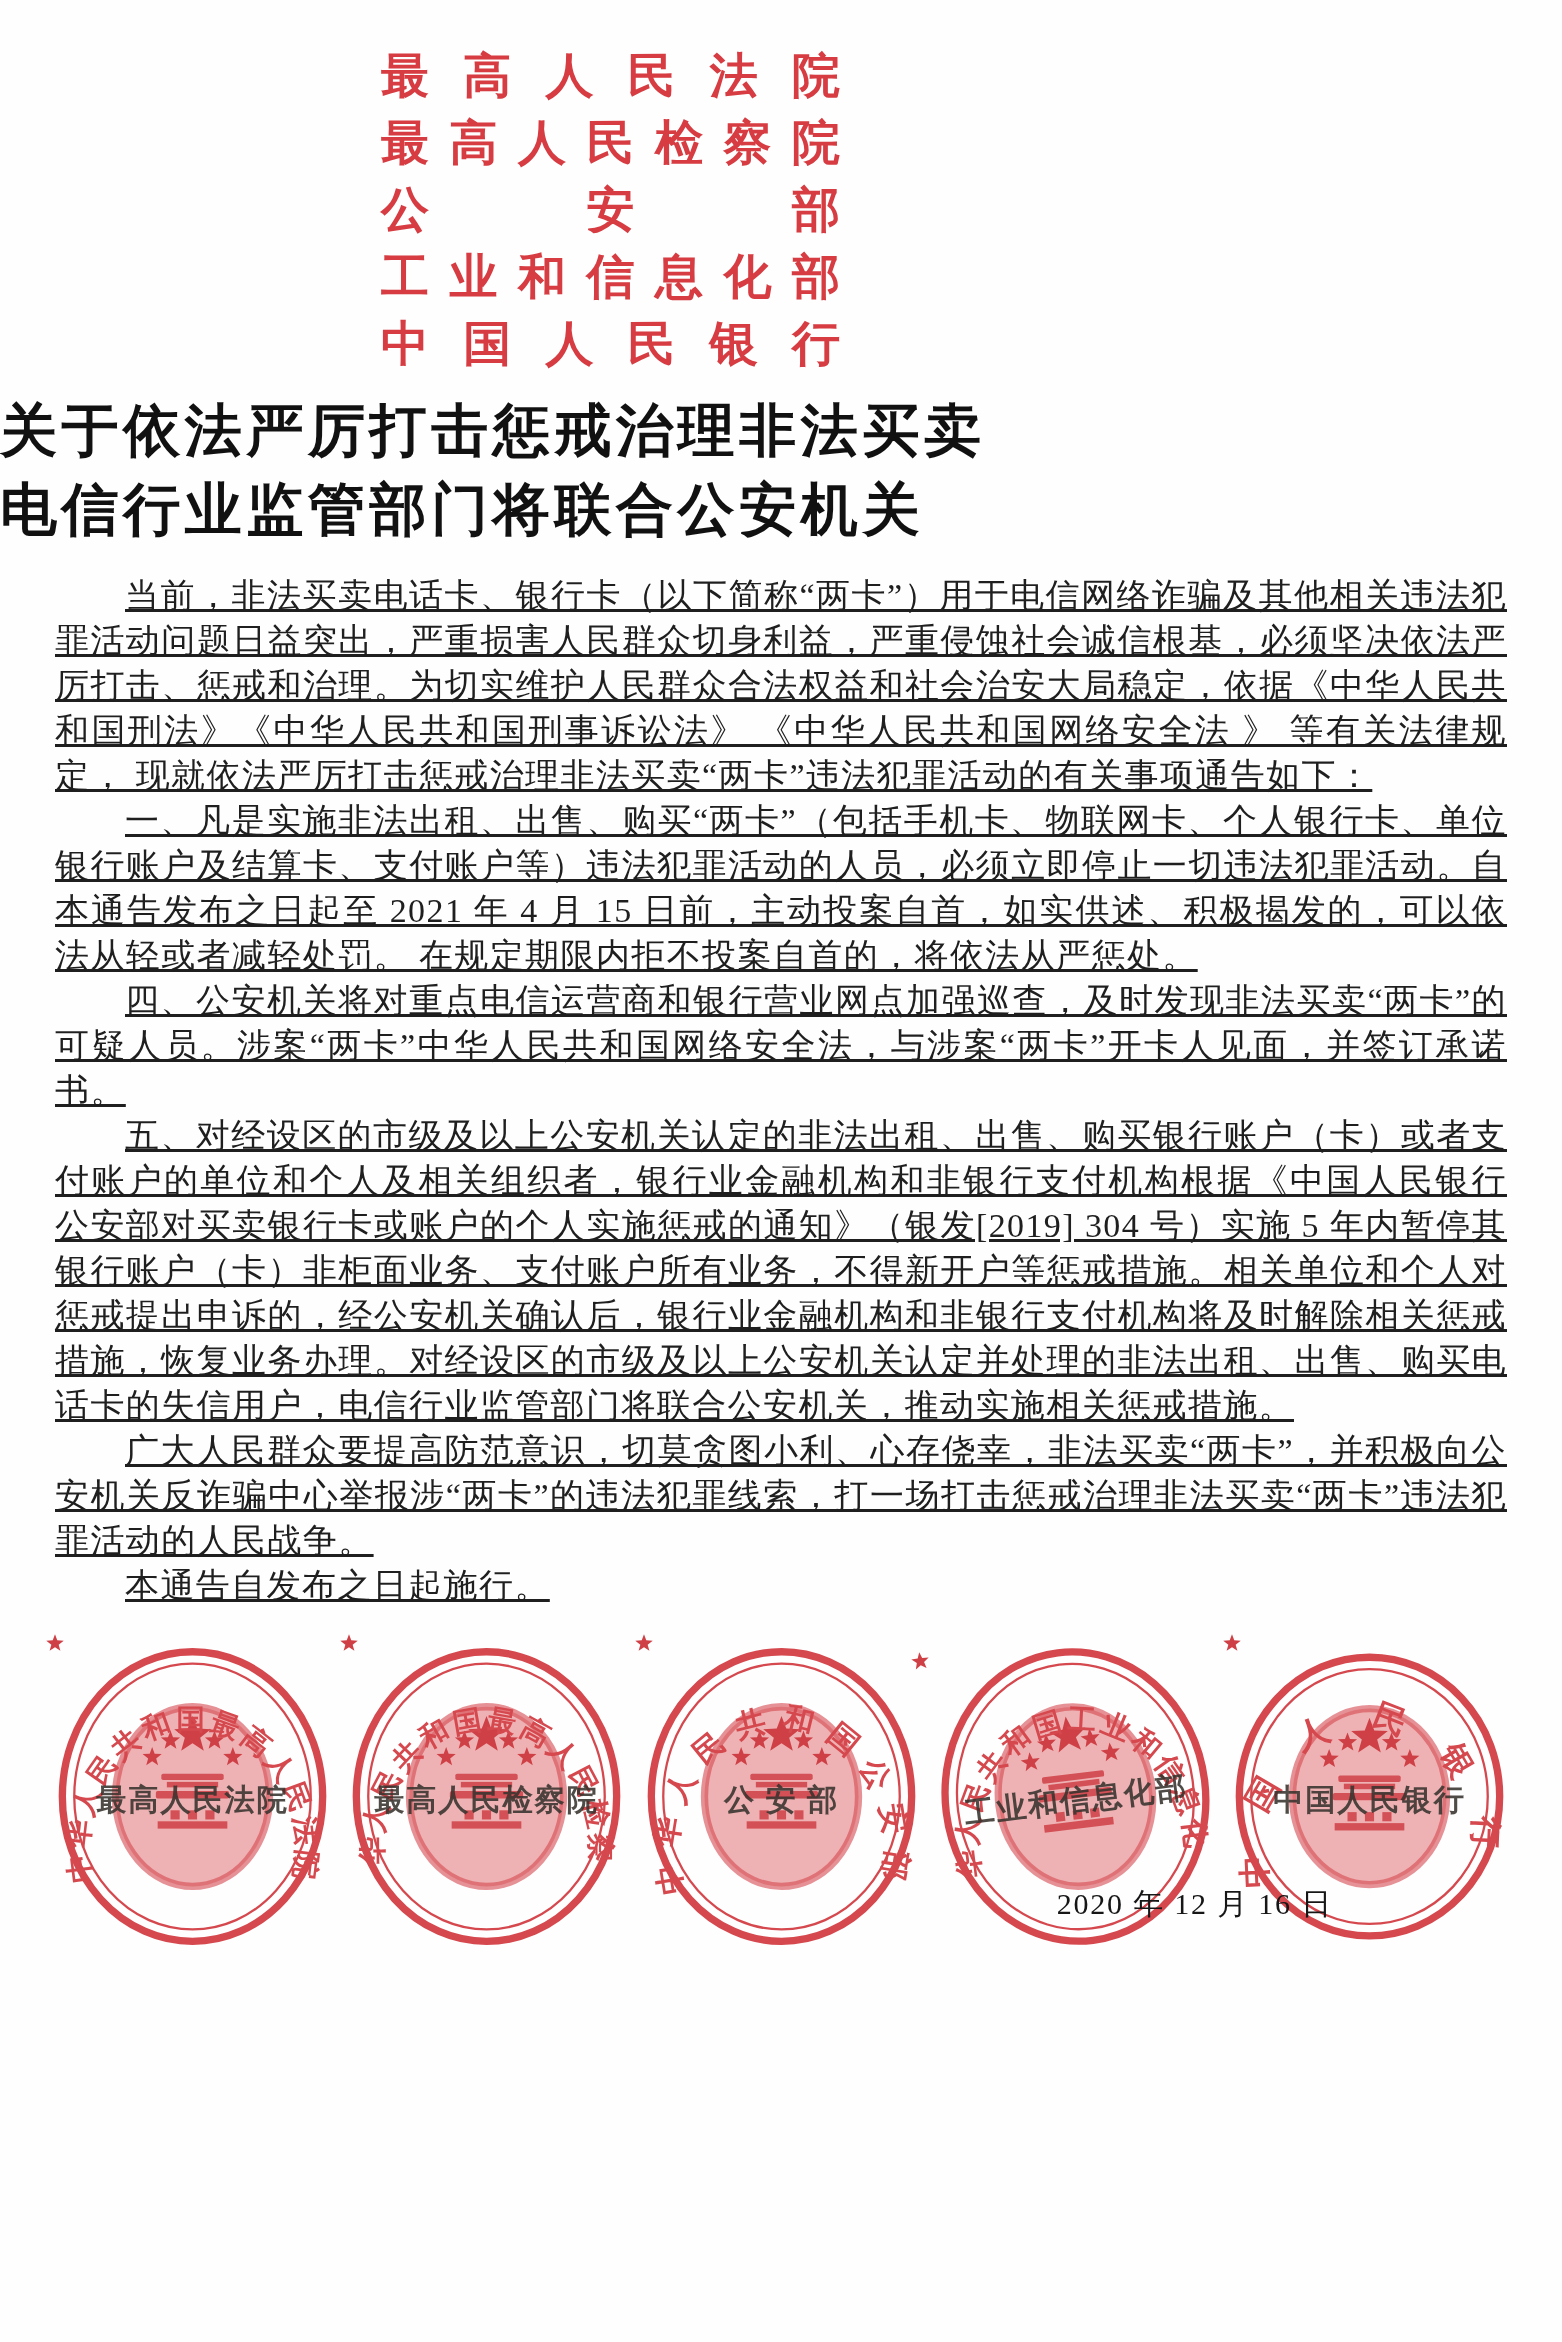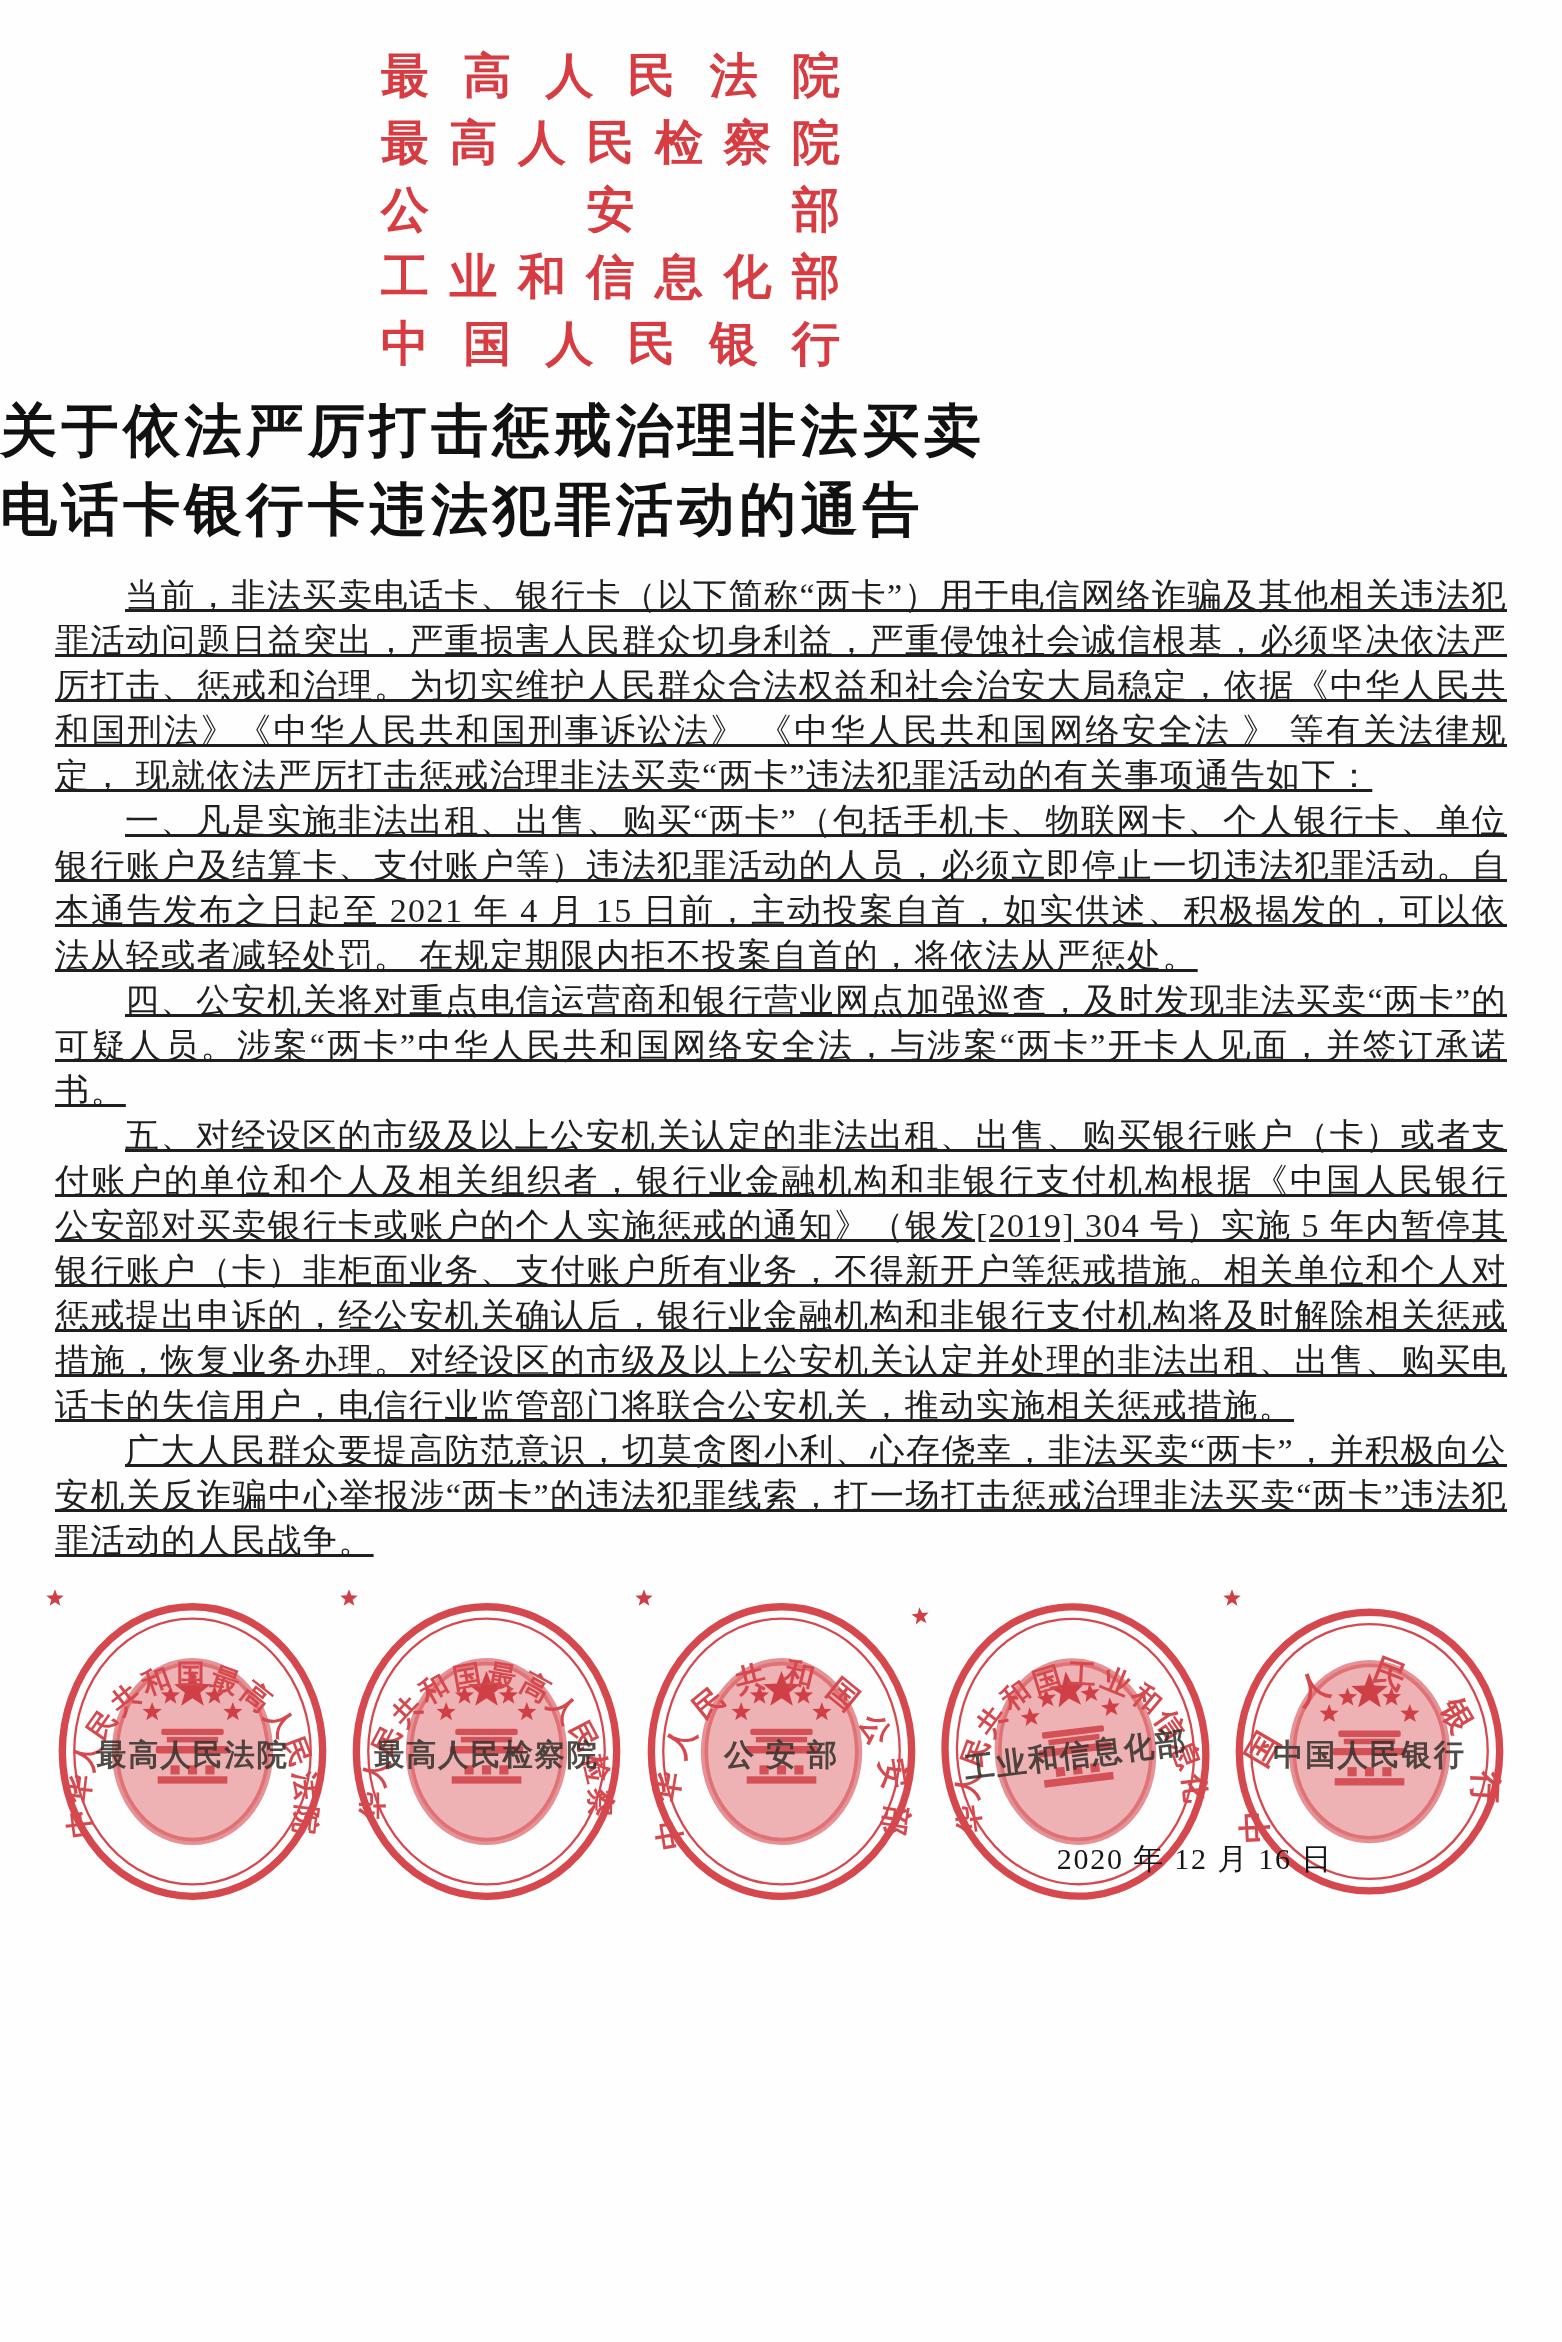--- a/index.html
+++ b/index.html
@@ -124,29 +124,30 @@
         <span>国</span>
         <span>人</span>
         <span>民</span>
         <span>银</span>
         <span>行</span>
       </div>
   </div>
 
   <div class="doc-title">
     <div>关于依法严厉打击惩戒治理非法买卖</div>
-    <div>电话卡银行卡违法犯罪活动的通告</div>
+    <div>电信行业监管部门将联合公安机关</div>
   </div>
 
   <div class="body-text">
     <p>当前，非法买卖电话卡、银行卡（以下简称“两卡”）用于电信网络诈骗及其他相关违法犯罪活动问题日益突出，严重损害人民群众切身利益，严重侵蚀社会诚信根基，必须坚决依法严厉打击、惩戒和治理。为切实维护人民群众合法权益和社会治安大局稳定，依据《中华人民共和国刑法》《中华人民共和国刑事诉讼法》 《中华人民共和国网络安全法 》 等有关法律规定， 现就依法严厉打击惩戒治理非法买卖“两卡”违法犯罪活动的有关事项通告如下：</p>
     <p>一、凡是实施非法出租、出售、购买“两卡”（包括手机卡、物联网卡、个人银行卡、单位银行账户及结算卡、支付账户等）违法犯罪活动的人员，必须立即停止一切违法犯罪活动。自本通告发布之日起至 2021 年 4 月 15 日前，主动投案自首，如实供述、积极揭发的，可以依法从轻或者减轻处罚。  在规定期限内拒不投案自首的，将依法从严惩处。</p>
     <p>四、公安机关将对重点电信运营商和银行营业网点加强巡查，及时发现非法买卖“两卡”的可疑人员。涉案“两卡”中华人民共和国网络安全法，与涉案“两卡”开卡人见面，并签订承诺书。</p>
     <p>五、对经设区的市级及以上公安机关认定的非法出租、出售、购买银行账户（卡）或者支付账户的单位和个人及相关组织者，银行业金融机构和非银行支付机构根据《中国人民银行 公安部对买卖银行卡或账户的个人实施惩戒的通知》（银发[2019] 304 号）实施 5 年内暂停其银行账户（卡）非柜面业务、支付账户所有业务，不得新开户等惩戒措施。相关单位和个人对惩戒提出申诉的，经公安机关确认后，银行业金融机构和非银行支付机构将及时解除相关惩戒措施，恢复业务办理。对经设区的市级及以上公安机关认定并处理的非法出租、出售、购买电话卡的失信用户，电信行业监管部门将联合公安机关，推动实施相关惩戒措施。</p>
     <p>广大人民群众要提高防范意识，切莫贪图小利、心存侥幸，非法买卖“两卡”，并积极向公安机关反诈骗中心举报涉“两卡”的违法犯罪线索，打一场打击惩戒治理非法买卖“两卡”违法犯罪活动的人民战争。</p>
+    <p>本通告自发布之日起施行。</p>
   </div>
 
   <div class="seal-row">
 
     <div class="seal s1">
       <svg viewBox="0 0 300 335">
         <ellipse cx="150" cy="167" rx="142" ry="158" fill="none" stroke="#d5484e" stroke-width="8"></ellipse>
         <ellipse cx="150" cy="167" rx="129" ry="145" fill="none" stroke="#d5484e" stroke-width="2.5"></ellipse>
         <path id="arc1" d="M 38 248 A 114 130 0 1 1 262 248" fill="none"></path>
         <path id="st1" d="M0,-10 L2.47,-3.4 L9.51,-3.09 L3.99,1.3 L5.88,8.09 L0,4.2 L-5.88,8.09 L-3.99,1.3 L-9.51,-3.09 L-2.47,-3.4 Z" fill="#cf4046"></path>

